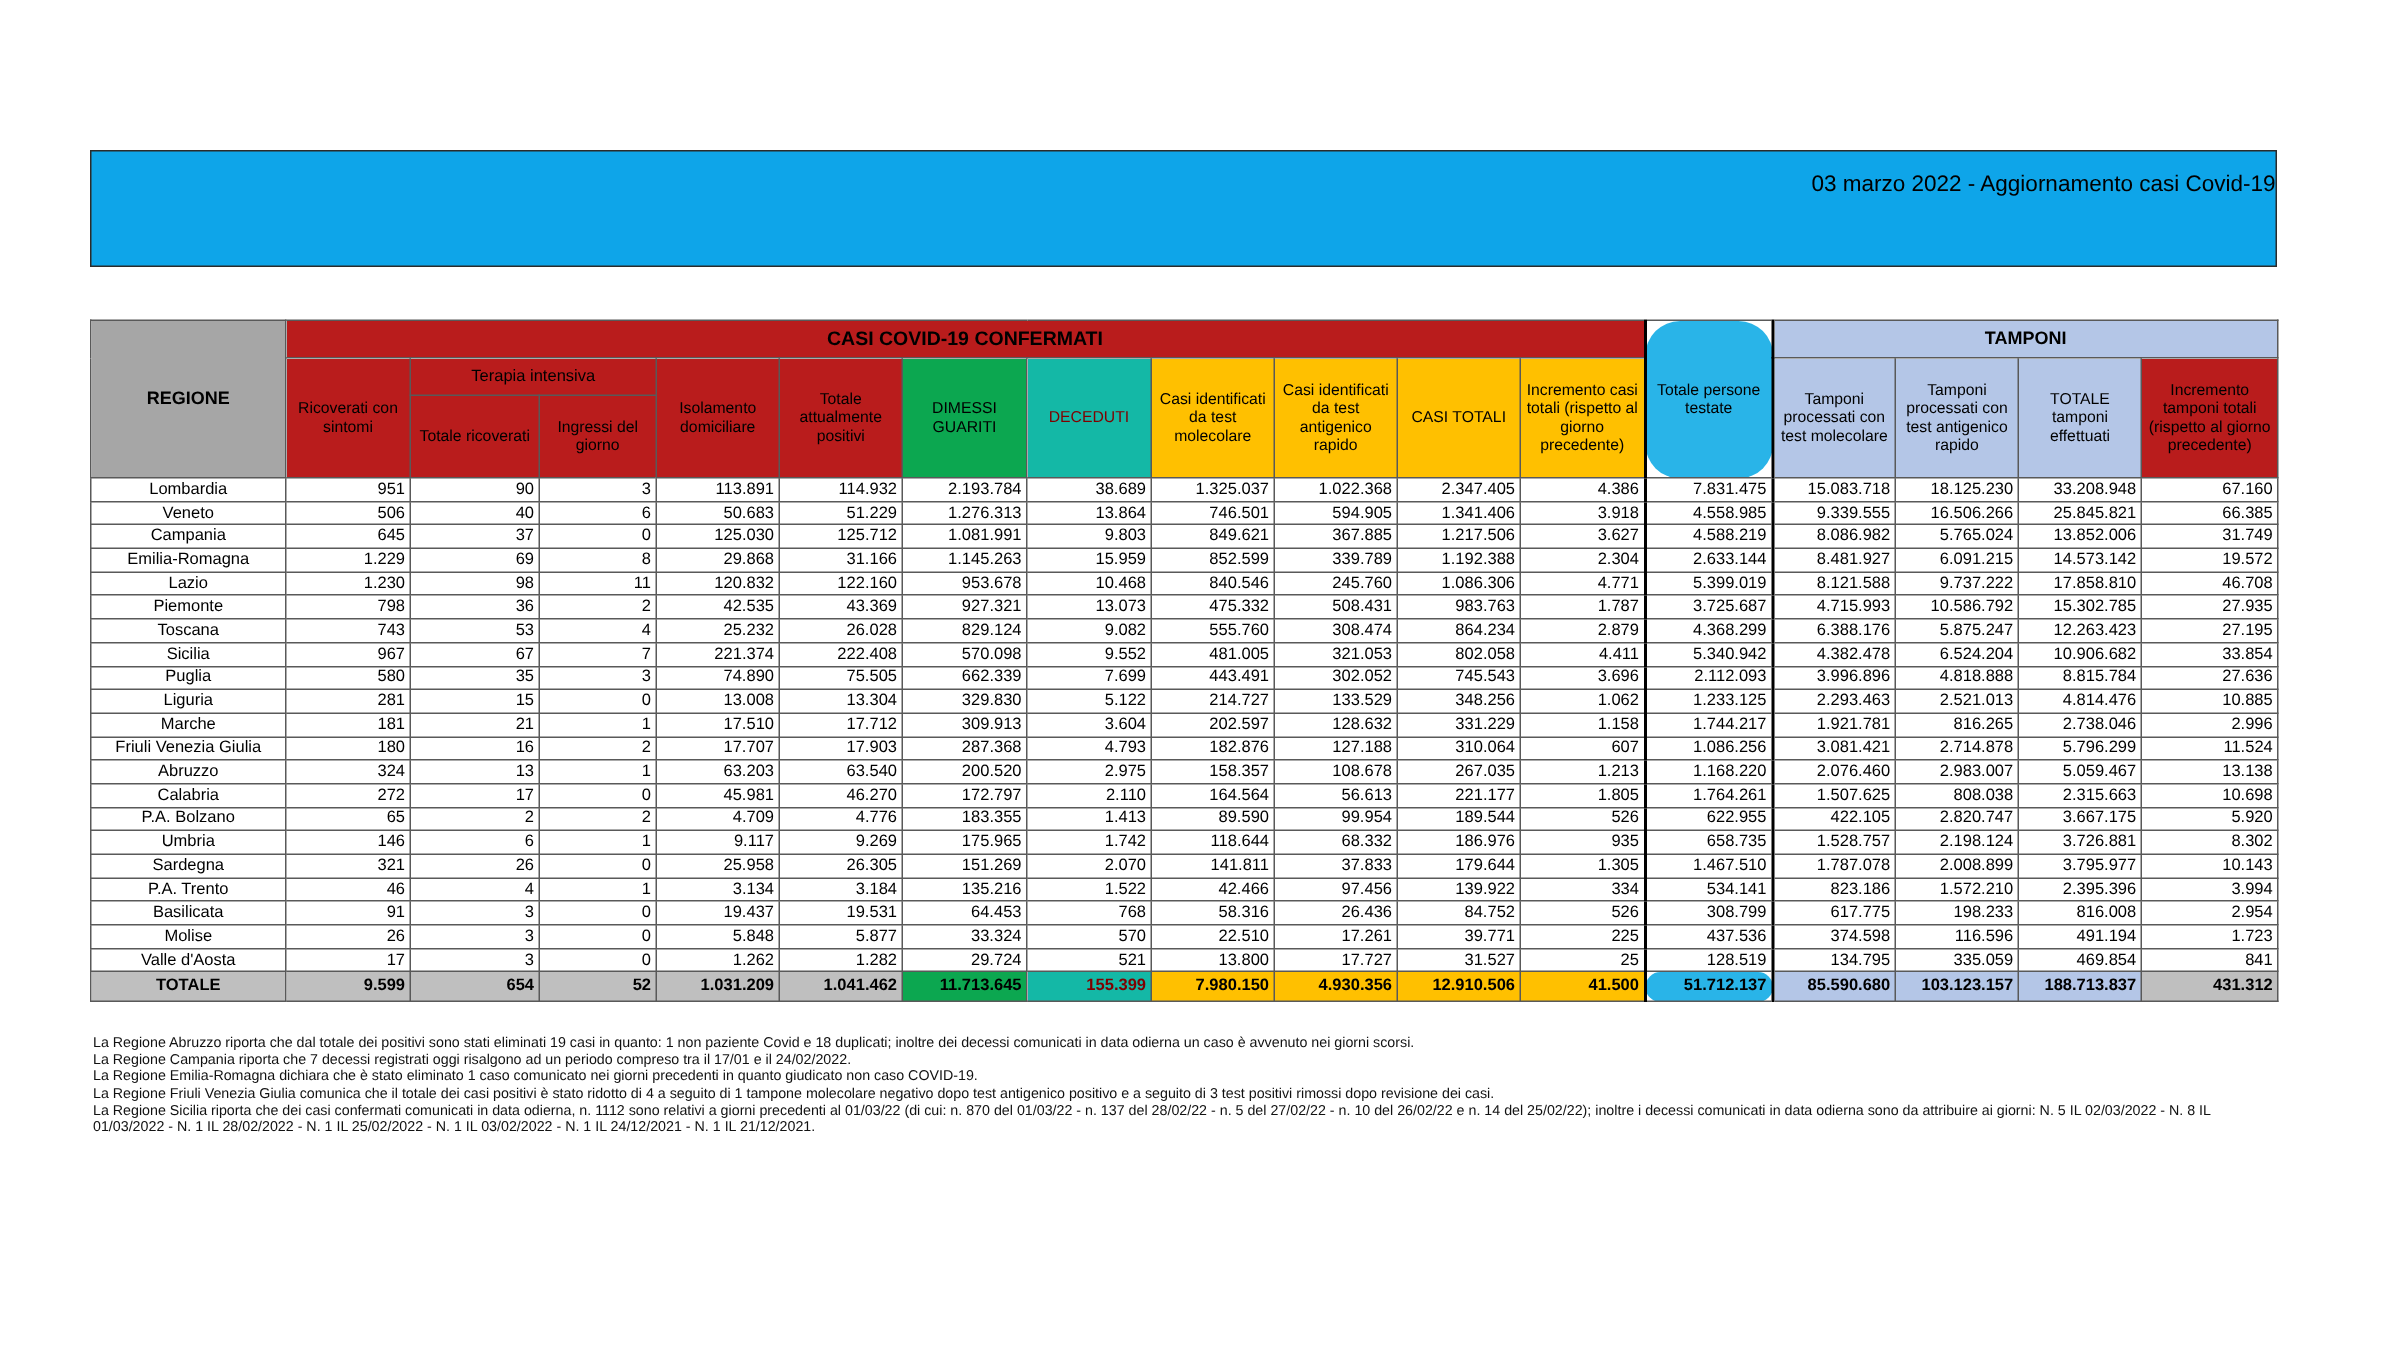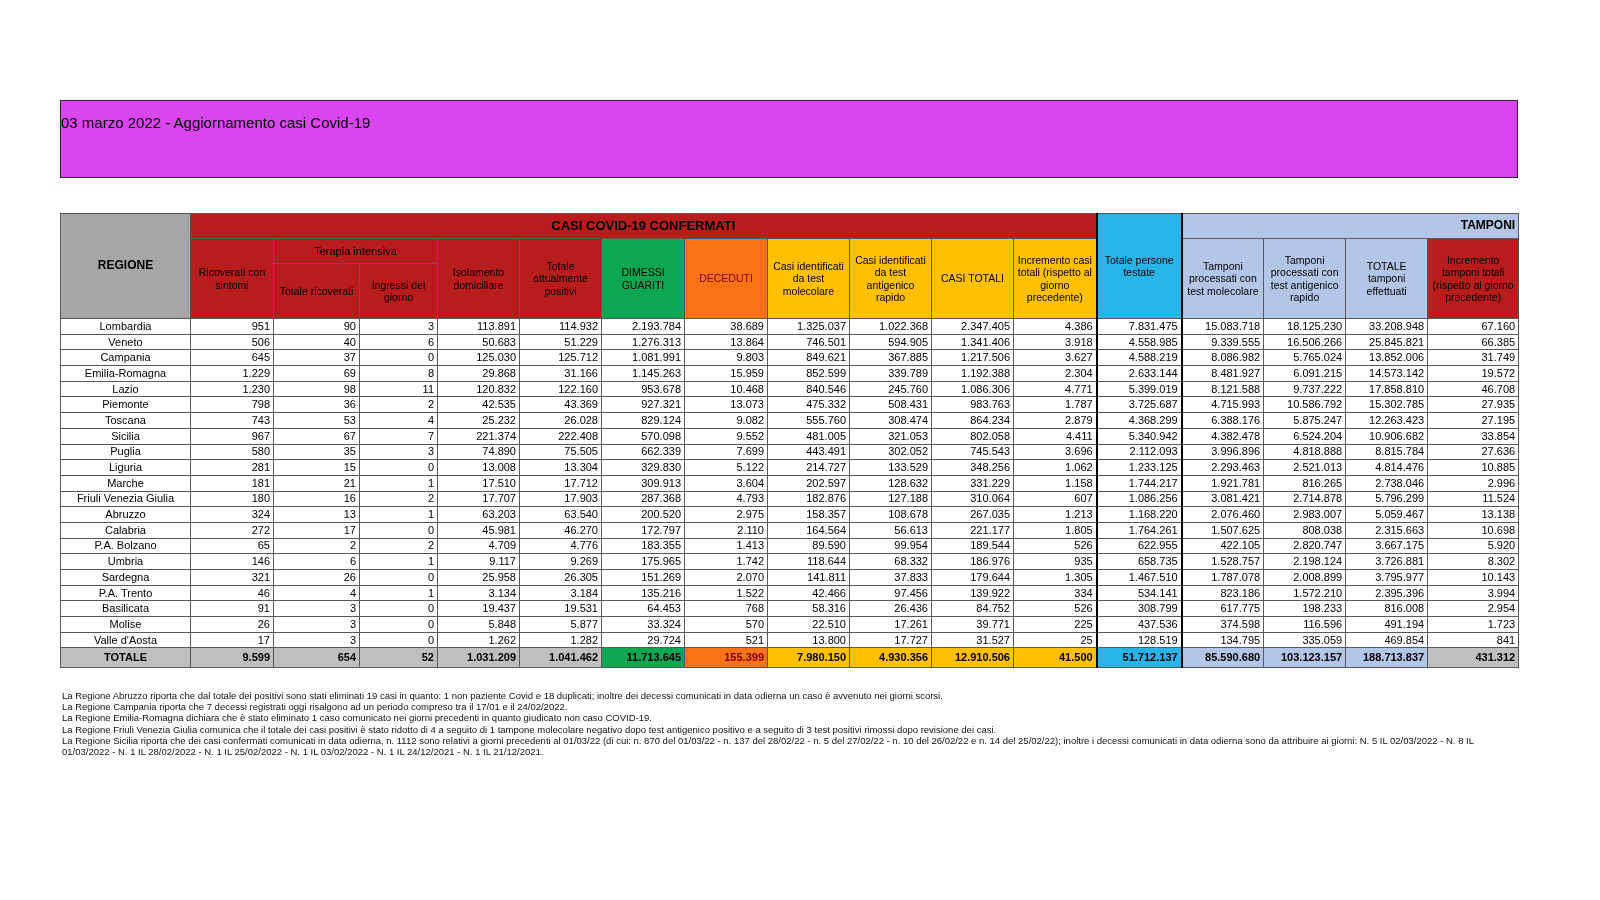--- a/index.html
+++ b/index.html
@@ -2,53 +2,53 @@
 <html><head>
 <meta charset="utf-8">
 <style>
   * { box-sizing: border-box; }
   html,body { margin:0; padding:0; background:#fff; width:1600px; height:900px;
               font-family:"Liberation Sans", sans-serif; color:#000; }
   #page { position:relative; width:1600px; height:900px; overflow:hidden; }
 
   
   #title-box { position:absolute; left:60px; top:100px; width:1458px; height:78px;
-               border:1px solid #2b2b2b; background:#d946ef; text-align:left; }
+               border:1px solid #2b2b2b; background:#0ea5e9; text-align:right; }
   #title-box .t1 { margin-top:13px; font-size:15px; font-weight:500; }
   #title-box .t2 { margin-top:17px; font-size:15px; font-weight:500; }
 
   
   #tbl-wrap { position:absolute; left:60px; top:213px; width:1458px; }
   table { border-collapse:collapse; table-layout:fixed; width:1458px; }
   th, td { border:1px solid #595959; overflow:hidden; padding:0 3px; }
   table { border:1.5px solid #000; }
   th { font-weight:normal; text-align:center; vertical-align:middle; font-size:10.5px; line-height:1.15; }
   td { font-size:11px; height:15.7px; line-height:1; }
   td.num { text-align:right; }
   td.reg { text-align:center; }
   .b { font-weight:bold; }
   .ctr { text-align:center !important; }
 
   .bg-darkgray { background:#a6a6a6; }
   .bg-lgray   { background:#b91c1c; }
   .bg-gray    { background:#bfbfbf; }
   .bg-green   { background:#0ca750; }
-  .bg-red     { background:#f97316; }
+  .bg-red     { background:#14b8a6; }
   .bg-gold    { background:#ffc000; }
   .bg-cyan    { background:#29b4e8; }
   .bg-peri    { background:#b4c6e7; }
   .dkred      { color:#7f0000; }
 
   th.h-top   { font-size:13px; font-weight:bold; height:25px; }
   th.h-reg   { font-size:12px; font-weight:bold; }
-  th.h-tamp  { font-size:12px; font-weight:bold;text-align:right; }
+  th.h-tamp  { font-size:12px; font-weight:bold; }
   th.h-ti    { height:25px; font-size:11px; }
   th.h-sub   { font-size:10.5px; }
   tr.h-row3  { height:55px; }
-  td.thick, th.thick { border-left:2px solid #000; border-right:2px solid #000; }
+  td.thick, th.thick { border-left:2px solid #000; border-right:2px solid #000;border-radius:23px; }
   tbody tr[data-name="total-row"] td { height:20px; font-size:11px; }
 
   
   #notes { position:absolute; left:62px; top:690px; width:1458px; }
   #notes .nh { font-size:12px; margin-bottom:36px; }
   #notes .nl { font-size:9.5px; line-height:11.2px; color:#111; }
 </style>
 </head>
 <body>
 

